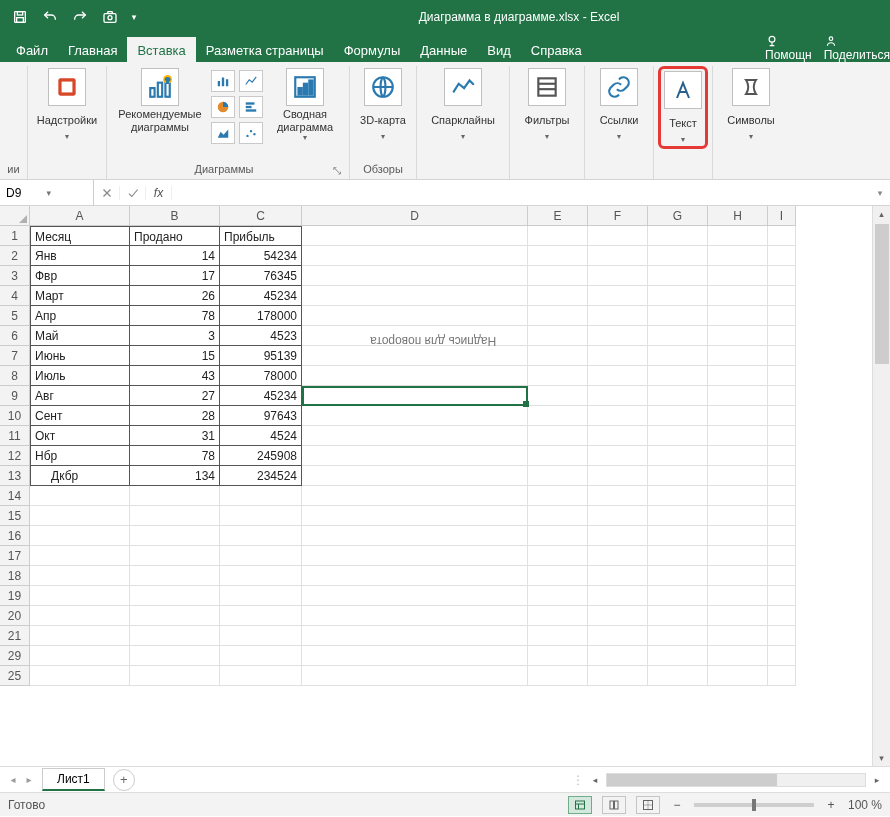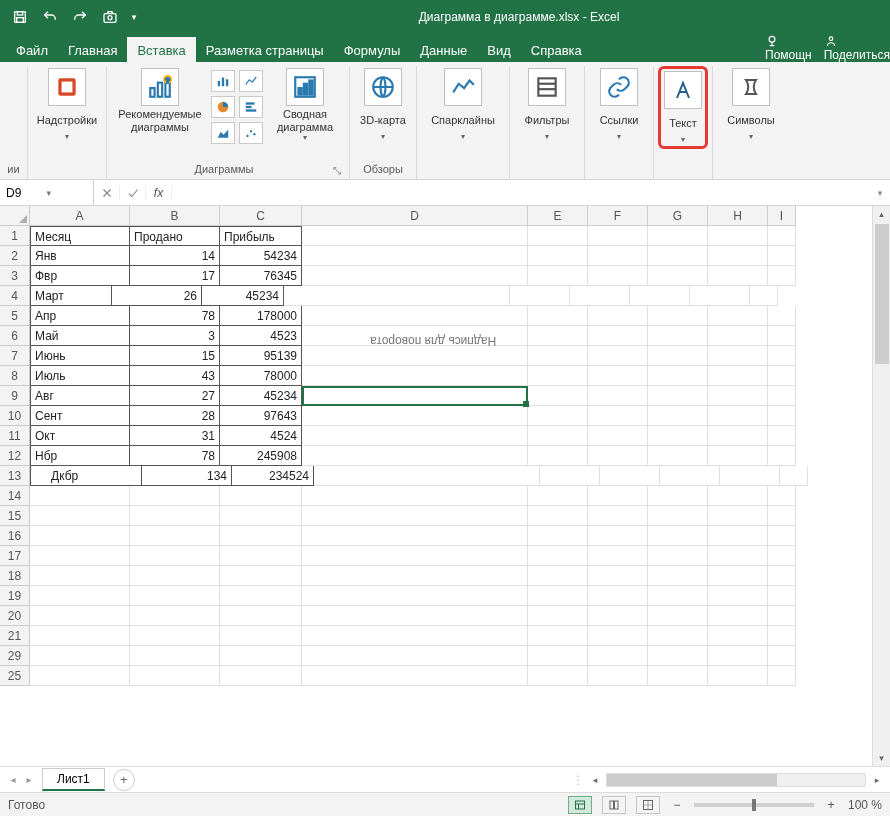--- a/index.html
+++ b/index.html
@@ -420,21 +420,21 @@
         <div class="cell c2 num" style="width: 82px; border-right: 1px solid rgb(85, 85, 85); border-bottom: 1px solid rgb(85, 85, 85);">76345</div>
         <div class="cell c3" style="width: 226px;"></div>
         <div class="cell c4" style="width: 60px;"></div>
         <div class="cell c5" style="width: 60px;"></div>
         <div class="cell c6" style="width: 60px;"></div>
         <div class="cell c7" style="width: 60px;"></div>
         <div class="cell c8" style="width: 28px;"></div>
       </div>
       <div class="row">
         <div class="rowhead">4</div>
-        <div class="cell c0" style="width: 82px; border-right: 1px solid rgb(85, 85, 85); border-bottom: 1px solid rgb(85, 85, 85); border-left: 1px solid rgb(85, 85, 85);">Март</div>
+        <div class="cell c0" style="width: 100px; border-right: 1px solid rgb(85, 85, 85); border-bottom: 1px solid rgb(85, 85, 85); border-left: 1px solid rgb(85, 85, 85);">Март</div>
         <div class="cell c1 num" style="width: 90px; border-right: 1px solid rgb(85, 85, 85); border-bottom: 1px solid rgb(85, 85, 85);">26</div>
         <div class="cell c2 num" style="width: 82px; border-right: 1px solid rgb(85, 85, 85); border-bottom: 1px solid rgb(85, 85, 85);">45234</div>
         <div class="cell c3" style="width: 226px;"></div>
         <div class="cell c4" style="width: 60px;"></div>
         <div class="cell c5" style="width: 60px;"></div>
         <div class="cell c6" style="width: 60px;"></div>
         <div class="cell c7" style="width: 60px;"></div>
         <div class="cell c8" style="width: 28px;"></div>
       </div>
       <div class="row">
@@ -528,21 +528,21 @@
         <div class="cell c2 num" style="width: 82px; border-right: 1px solid rgb(85, 85, 85); border-bottom: 1px solid rgb(85, 85, 85);">245908</div>
         <div class="cell c3" style="width: 226px;"></div>
         <div class="cell c4" style="width: 60px;"></div>
         <div class="cell c5" style="width: 60px;"></div>
         <div class="cell c6" style="width: 60px;"></div>
         <div class="cell c7" style="width: 60px;"></div>
         <div class="cell c8" style="width: 28px;"></div>
       </div>
       <div class="row">
         <div class="rowhead">13</div>
-        <div class="cell c0" style="width: 112px; border-right: 1px solid rgb(85, 85, 85); border-bottom: 1px solid rgb(85, 85, 85); border-left: 1px solid rgb(85, 85, 85); padding-left: 20px;">Дкбр</div>
+        <div class="cell c0" style="width: 100px; border-right: 1px solid rgb(85, 85, 85); border-bottom: 1px solid rgb(85, 85, 85); border-left: 1px solid rgb(85, 85, 85); padding-left: 20px;">Дкбр</div>
         <div class="cell c1 num" style="width: 90px; border-right: 1px solid rgb(85, 85, 85); border-bottom: 1px solid rgb(85, 85, 85);">134</div>
         <div class="cell c2 num" style="width: 82px; border-right: 1px solid rgb(85, 85, 85); border-bottom: 1px solid rgb(85, 85, 85);">234524</div>
         <div class="cell c3" style="width: 226px;"></div>
         <div class="cell c4" style="width: 60px;"></div>
         <div class="cell c5" style="width: 60px;"></div>
         <div class="cell c6" style="width: 60px;"></div>
         <div class="cell c7" style="width: 60px;"></div>
         <div class="cell c8" style="width: 28px;"></div>
       </div>
       <div class="row">

